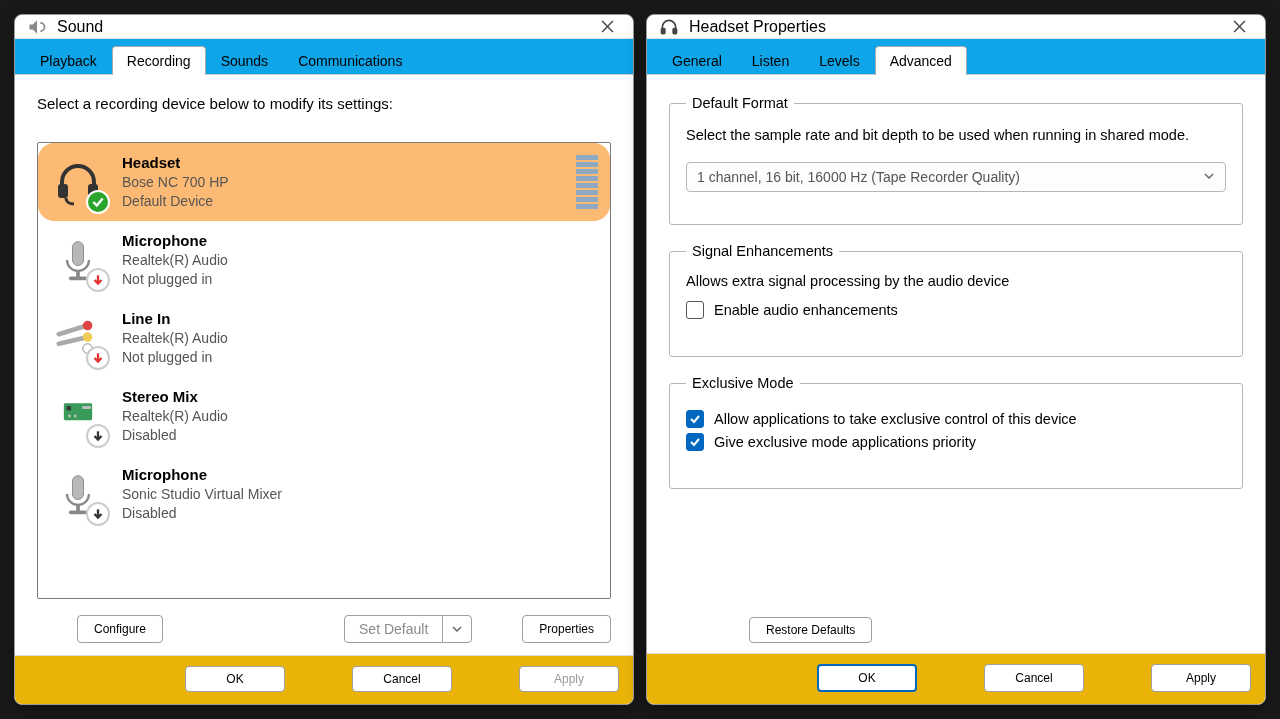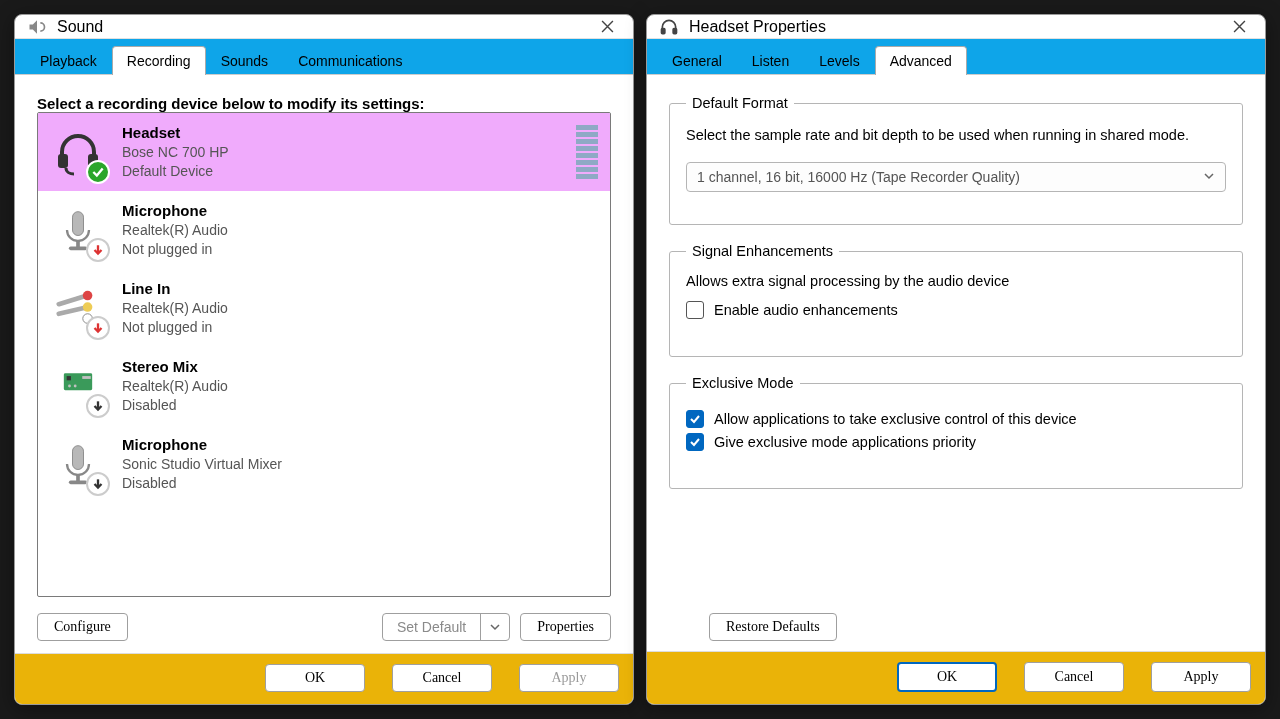--- a/index.html
+++ b/index.html
@@ -71,37 +71,38 @@
     border-radius: 4px 4px 0 0;
     font-weight: 500;
   }
   .pane {
     flex: 1;
     padding: 20px 22px 0 22px;
     display: flex;
     flex-direction: column;
     background:#fff;
   }
-  .instruction { font-weight: 700; margin-bottom: 0; font-size: 15px;}
+  .instruction { font-weight: 400; margin-bottom: 30px; font-size: 15px;}
   .device-list {
     border: 1px solid #7a7a7a;
     border-radius: 2px;
     flex: 1;
     overflow-y: auto;
     min-height: 0;
   }
   .device {
     display: flex;
     align-items: center;
     padding: 10px 12px;
     gap: 16px;
     cursor: default;
   }
   .device.selected {
-    background: #f0abfc;
+    background: #fdba74;
+    border-radius: 16px;
   }
   .device-icon {
     width: 56px;
     height: 56px;
     position: relative;
     display:flex; align-items:center; justify-content:center;
   }
   .badge {
     position: absolute;
     right: -4px;
@@ -129,24 +130,25 @@
     display:flex;
     padding:16px 0 12px 0;
     gap:10px;
   }
   .pane-buttons .spacer{flex:1;}
   .btn {
     background:#fff;
     border:1px solid #9f9f9f;
     border-radius:4px;
     padding:5px 16px;
-    font-size:14px;
+    font-size:12px;
     cursor:pointer;
-    font-family:Liberation Serif, serif;
+    font-family:Liberation Sans, sans-serif;
     min-width:70px;
+    margin-left:40px;
   }
   .btn.disabled{color:#9a9a9a; cursor:default;}
   .btn.default{border:2px solid #0067c0;}
   .split-btn {
     display:flex;
     border:1px solid #9f9f9f;
     border-radius:4px;
     overflow:hidden;
   }
   .split-btn .main{padding:5px 14px; color:#8a8a8a; cursor:pointer;}

